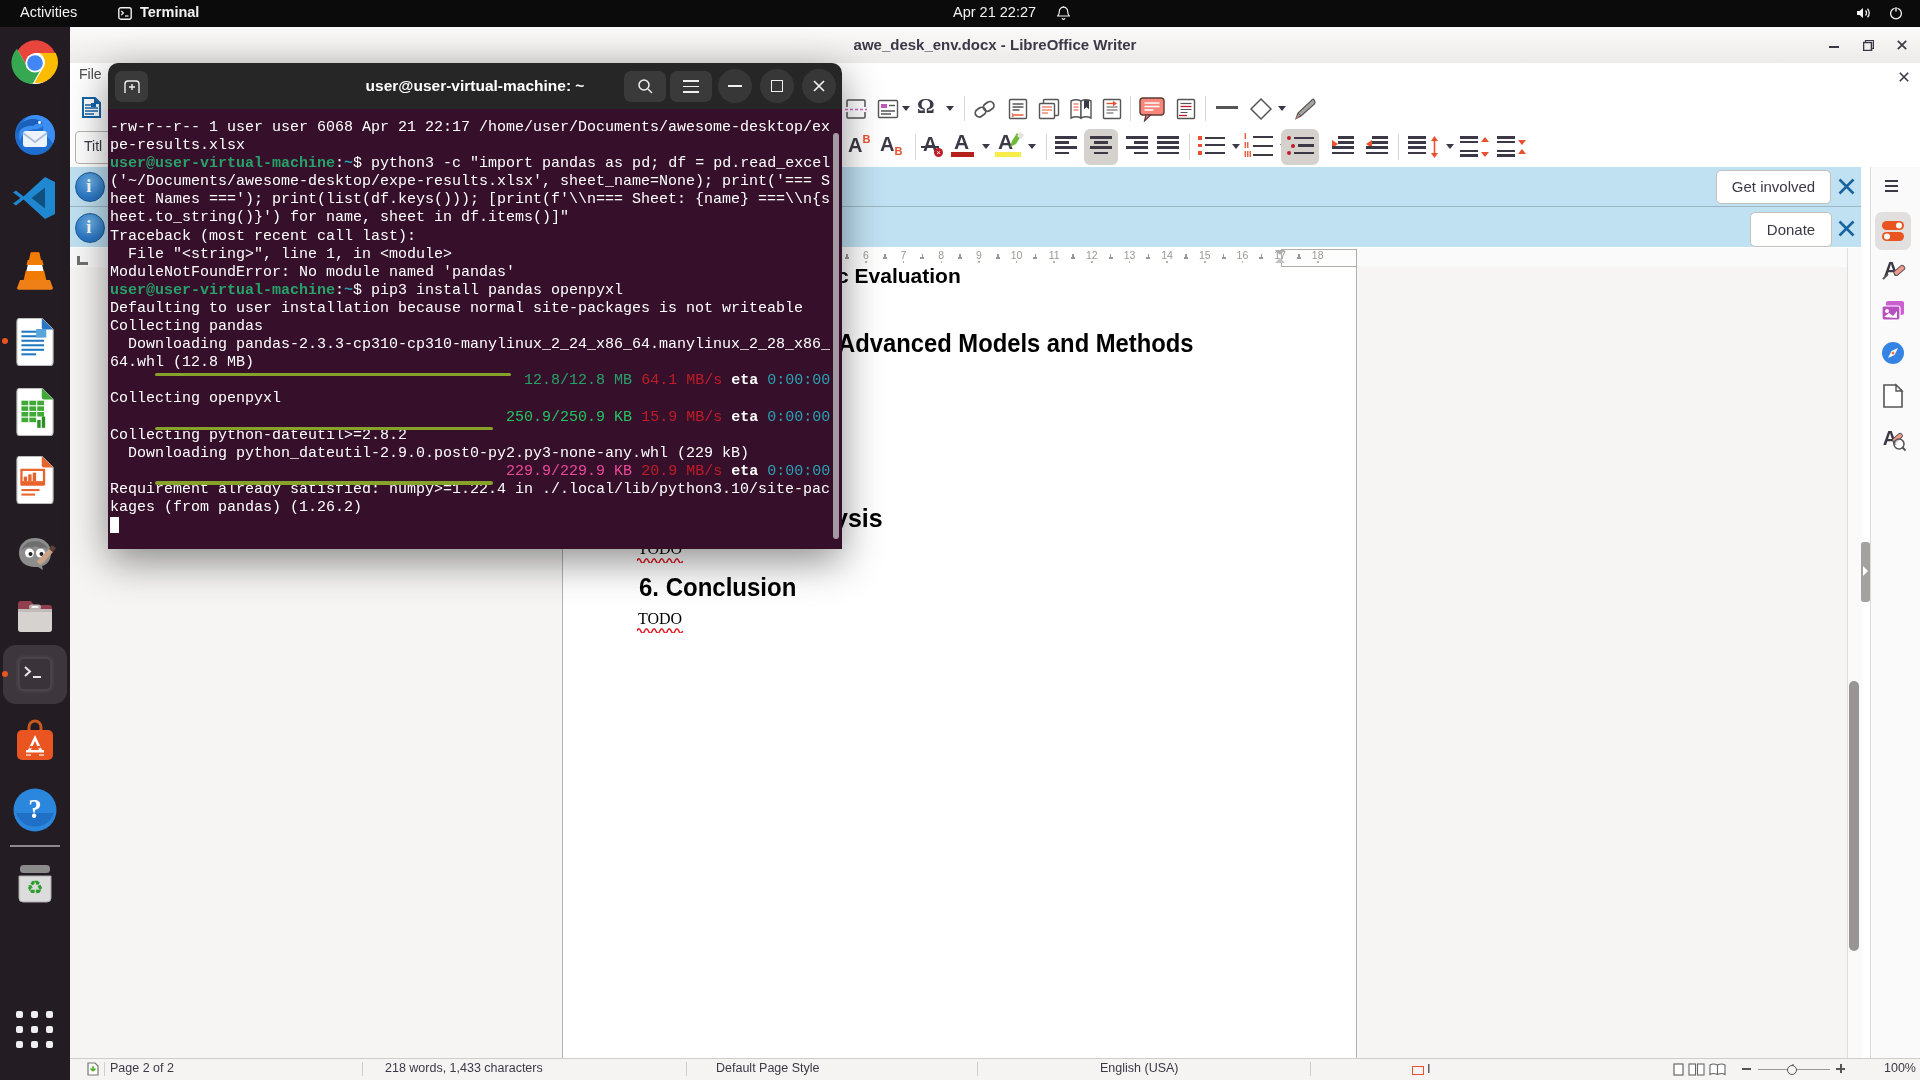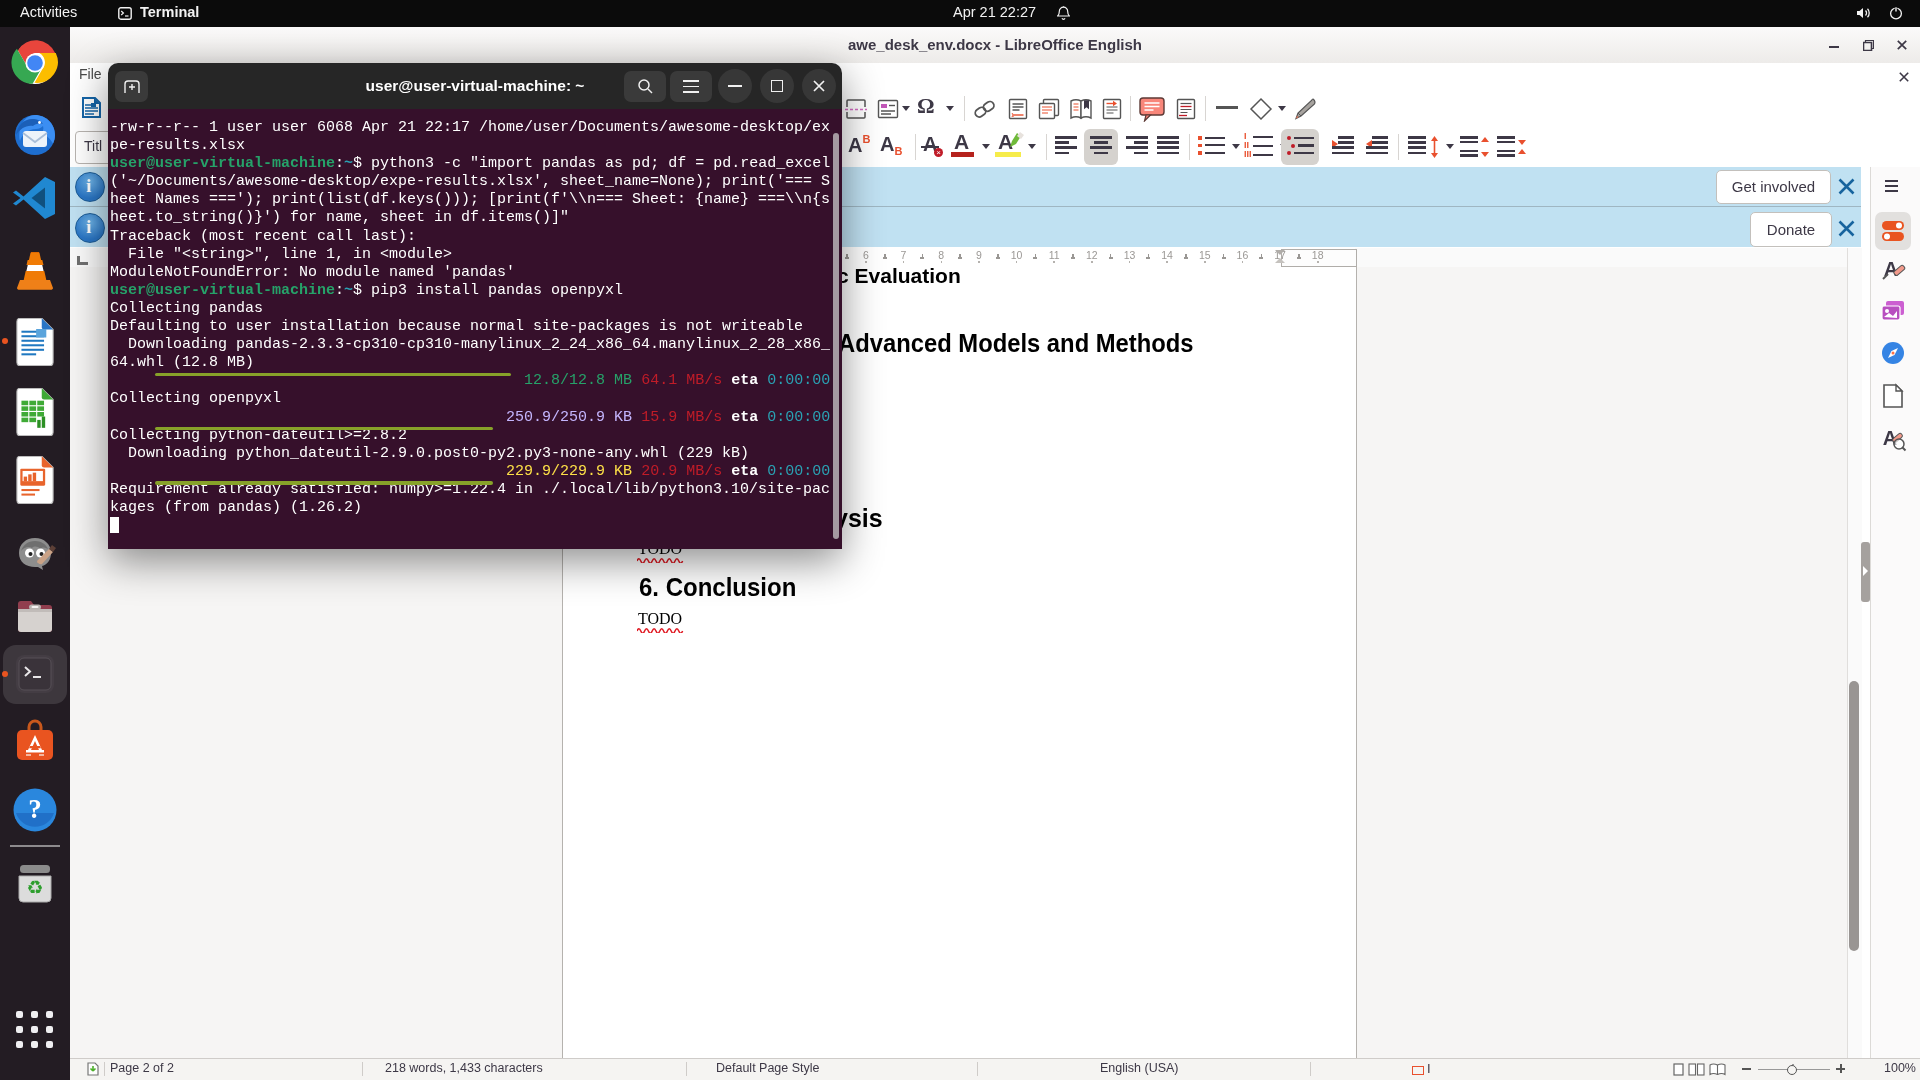--- a/index.html
+++ b/index.html
@@ -6,21 +6,21 @@
     font-family:"Liberation Sans",sans-serif;}
   .ab{position:absolute;}
   .nw{white-space:pre;}
 </style>
 </head>
 <body>
 
 <div class="ab" id="writer" style="left:70px;top:27px;width:1850px;height:1053px;background:#ffffff;"></div>
 
 <div class="ab" style="left:70px;top:27px;width:1850px;height:36px;background:linear-gradient(#fbfafa,#edebe9);border-bottom:1px solid #cfccc9;"></div>
-<div class="ab" style="left:70px;top:27px;width:1850px;height:36px;line-height:36px;text-align:center;font-size:15px;font-weight:bold;color:#3d3846;">awe_desk_env.docx - LibreOffice English</div>
+<div class="ab" style="left:70px;top:27px;width:1850px;height:36px;line-height:36px;text-align:center;font-size:15px;font-weight:bold;color:#3d3846;">awe_desk_env.docx - LibreOffice Writer</div>
 
 <div class="ab" style="left:1829px;top:46px;width:10px;height:2px;background:#3d3846;"></div>
 <svg class="ab" style="left:1863px;top:40px;" width="11" height="11" viewBox="0 0 11 11">
     <path d="M0.5 2.5h8v8h-8z" fill="none" stroke="#3d3846" stroke-width="1.6"></path>
     <path d="M2.5 2.5V0.5h8v8h-2" fill="none" stroke="#3d3846" stroke-width="1.2"></path>
   </svg>
 <svg class="ab" style="left:1897px;top:40px;" width="10" height="10" viewBox="0 0 10 10">
     <path d="M0.8 0.8 9.2 9.2M9.2 0.8 0.8 9.2" stroke="#3d3846" stroke-width="1.7"></path>
   </svg>
 
@@ -605,30 +605,30 @@
       <div class="nw">-rw-r--r-- 1 user user 6068 Apr 21 22:17 /home/user/Documents/awesome-desktop/ex</div>
       <div class="nw">pe-results.xlsx</div>
       <div class="nw"><b style="color:#26a269">user@user-virtual-machine</b>:<b style="color:#2aa1b3">~</b>$ python3 -c "import pandas as pd; df = pd.read_excel</div>
       <div class="nw">('~/Documents/awesome-desktop/expe-results.xlsx', sheet_name=None); print('=== S</div>
       <div class="nw">heet Names ==='); print(list(df.keys())); [print(f'\\n=== Sheet: {name} ===\\n{s</div>
       <div class="nw">heet.to_string()}') for name, sheet in df.items()]"</div>
       <div class="nw">Traceback (most recent call last):</div>
       <div class="nw">  File "&lt;string&gt;", line 1, in &lt;module&gt;</div>
       <div class="nw">ModuleNotFoundError: No module named 'pandas'</div>
       <div class="nw"><b style="color:#26a269">user@user-virtual-machine</b>:<b style="color:#2aa1b3">~</b>$ pip3 install pandas openpyxl</div>
+      <div class="nw">Defaulting to user installation because normal site-packages is not writeable</div>
       <div class="nw">Collecting pandas</div>
-      <div class="nw">Defaulting to user installation because normal site-packages is not writeable</div>
       <div class="nw">  Downloading pandas-2.3.3-cp310-cp310-manylinux_2_24_x86_64.manylinux_2_28_x86_</div>
       <div class="nw">64.whl (12.8 MB)</div>
       <div class="nw">     <span>                                        </span> <span style="color:#26a269">12.8/12.8 MB</span> <span style="color:#c01c28">64.1 MB/s</span> <b>eta</b> <span style="color:#2aa1b3">0:00:00</span></div>
       <div class="nw">Collecting openpyxl</div>
-      <div class="nw">     <span>                                      </span> <span style="color:#c4b5fd">250.9/250.9 KB</span> <span style="color:#c01c28">15.9 MB/s</span> <b>eta</b> <span style="color:#2aa1b3">0:00:00</span></div>
+      <div class="nw">     <span>                                      </span> <span style="color:#22c55e">250.9/250.9 KB</span> <span style="color:#c01c28">15.9 MB/s</span> <b>eta</b> <span style="color:#2aa1b3">0:00:00</span></div>
       <div class="nw">Collecting python-dateutil&gt;=2.8.2</div>
       <div class="nw">  Downloading python_dateutil-2.9.0.post0-py2.py3-none-any.whl (229 kB)</div>
-      <div class="nw">     <span>                                      </span> <span style="color:#fde047">229.9/229.9 KB</span> <span style="color:#c01c28">20.9 MB/s</span> <b>eta</b> <span style="color:#2aa1b3">0:00:00</span></div>
+      <div class="nw">     <span>                                      </span> <span style="color:#ec4899">229.9/229.9 KB</span> <span style="color:#c01c28">20.9 MB/s</span> <b>eta</b> <span style="color:#2aa1b3">0:00:00</span></div>
       <div class="nw">Requirement already satisfied: numpy&gt;=1.22.4 in ./.local/lib/python3.10/site-pac</div>
       <div class="nw">kages (from pandas) (1.26.2)</div>
       <div class="nw"><span style="display:inline-block;width:9px;height:16px;background:#ffffff;vertical-align:-3px;"></span></div>
       <div class="ab" style="left:47px;top:263.6px;width:356px;height:3.6px;background:#87a229;border-radius:2px;"></div>
       <div class="ab" style="left:47px;top:317.9px;width:338px;height:3.6px;background:#87a229;border-radius:2px;"></div>
       <div class="ab" style="left:47px;top:372.2px;width:338px;height:3.6px;background:#87a229;border-radius:2px;"></div>
       <div class="ab" style="left:725px;top:24px;width:6px;height:406px;background:#b9b2b6;border-radius:3px;opacity:0.85;"></div>
     </div>
 </div>
 

